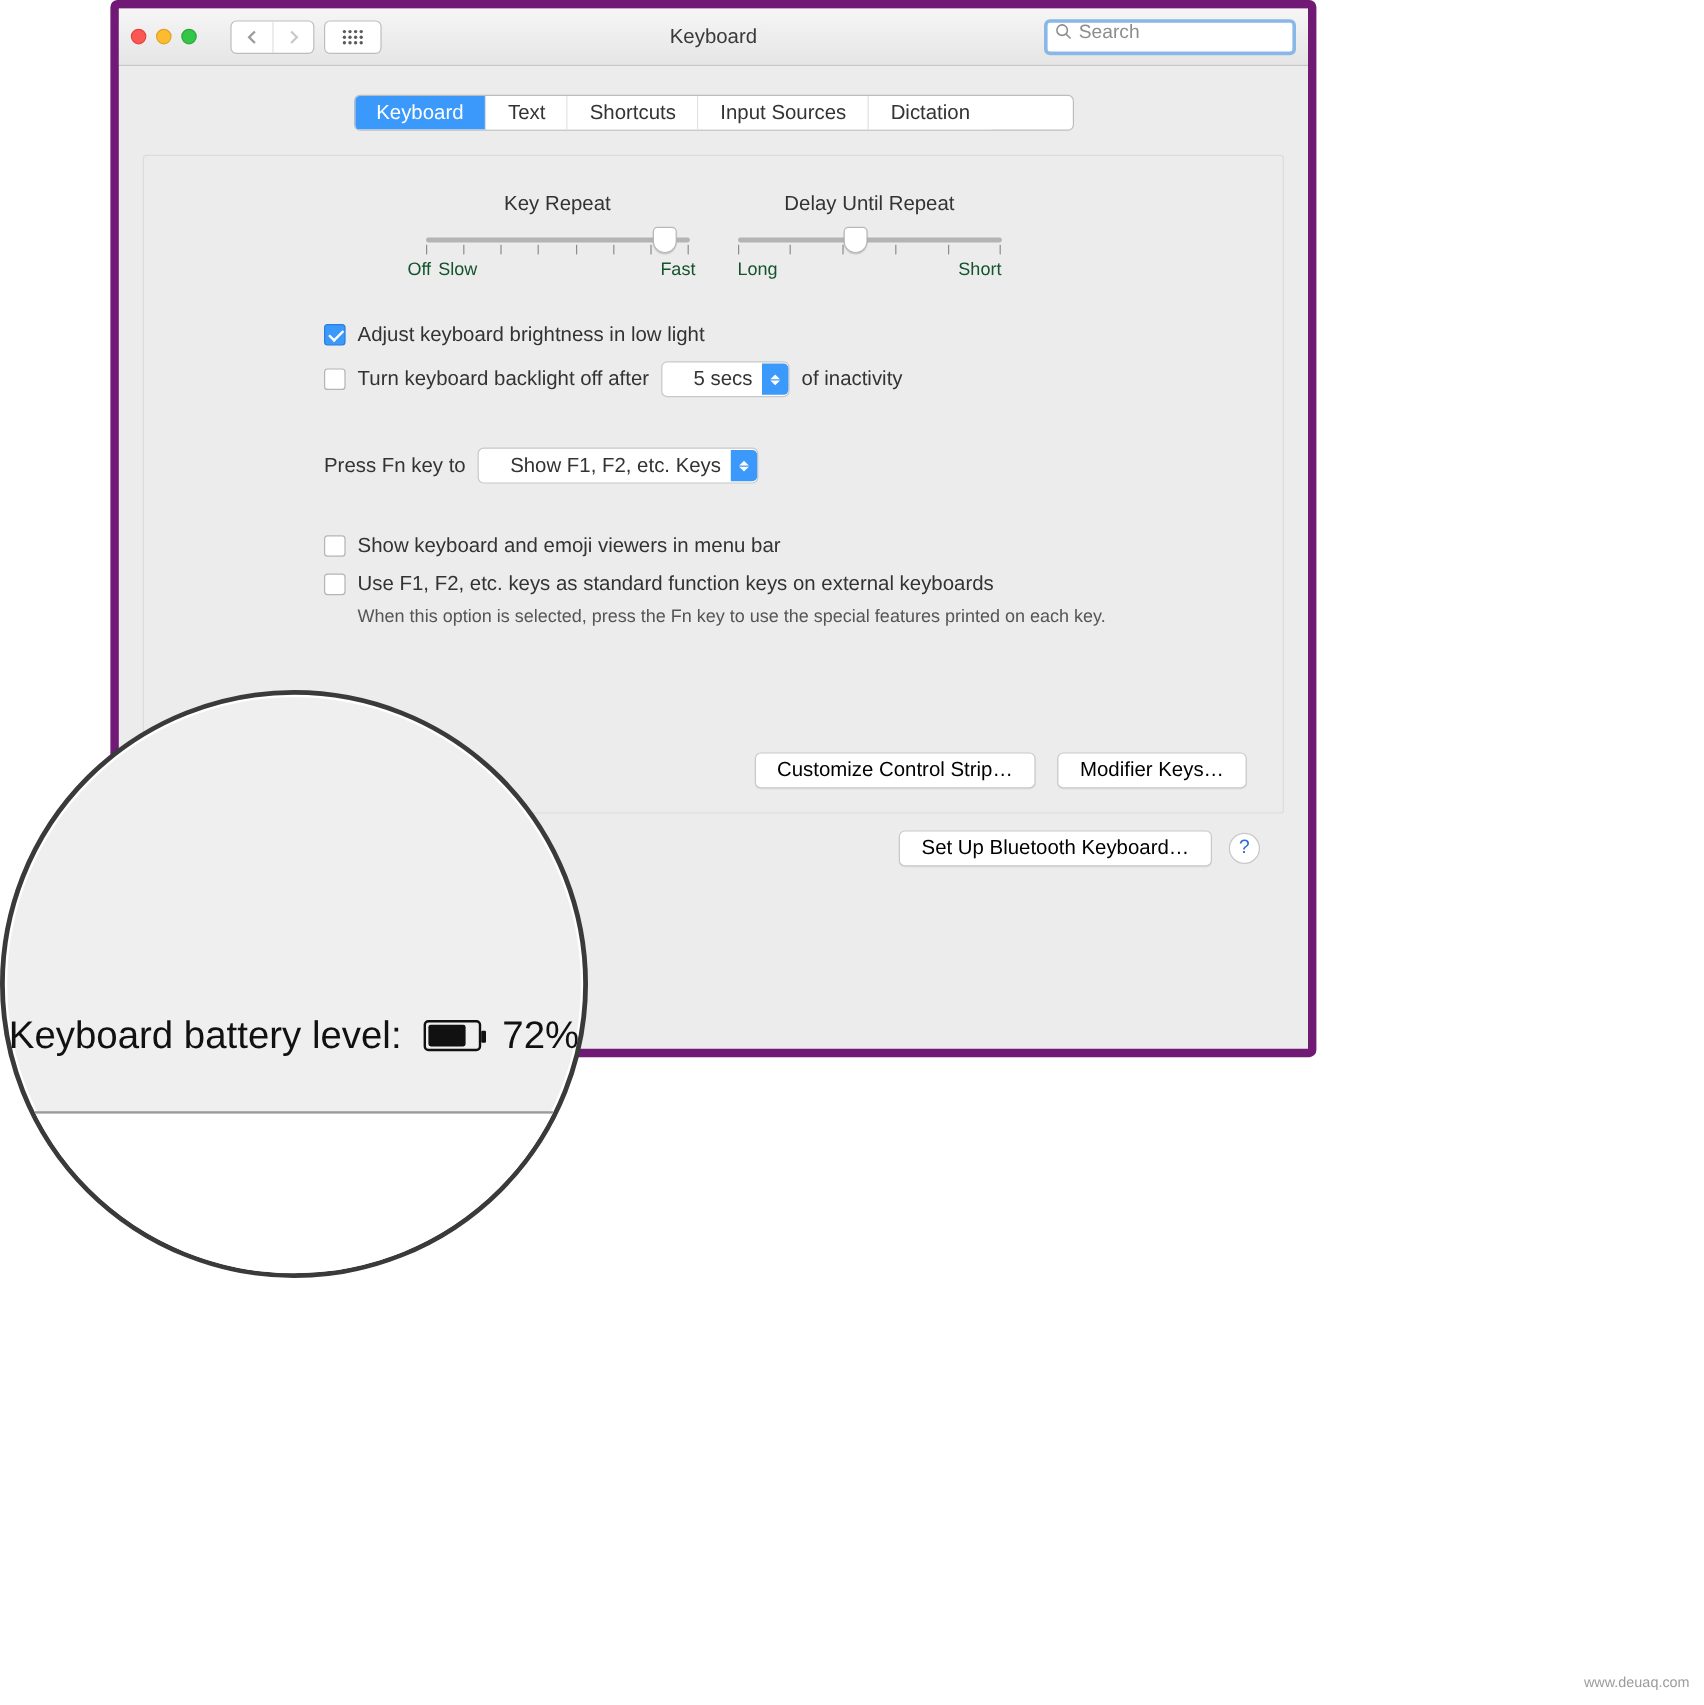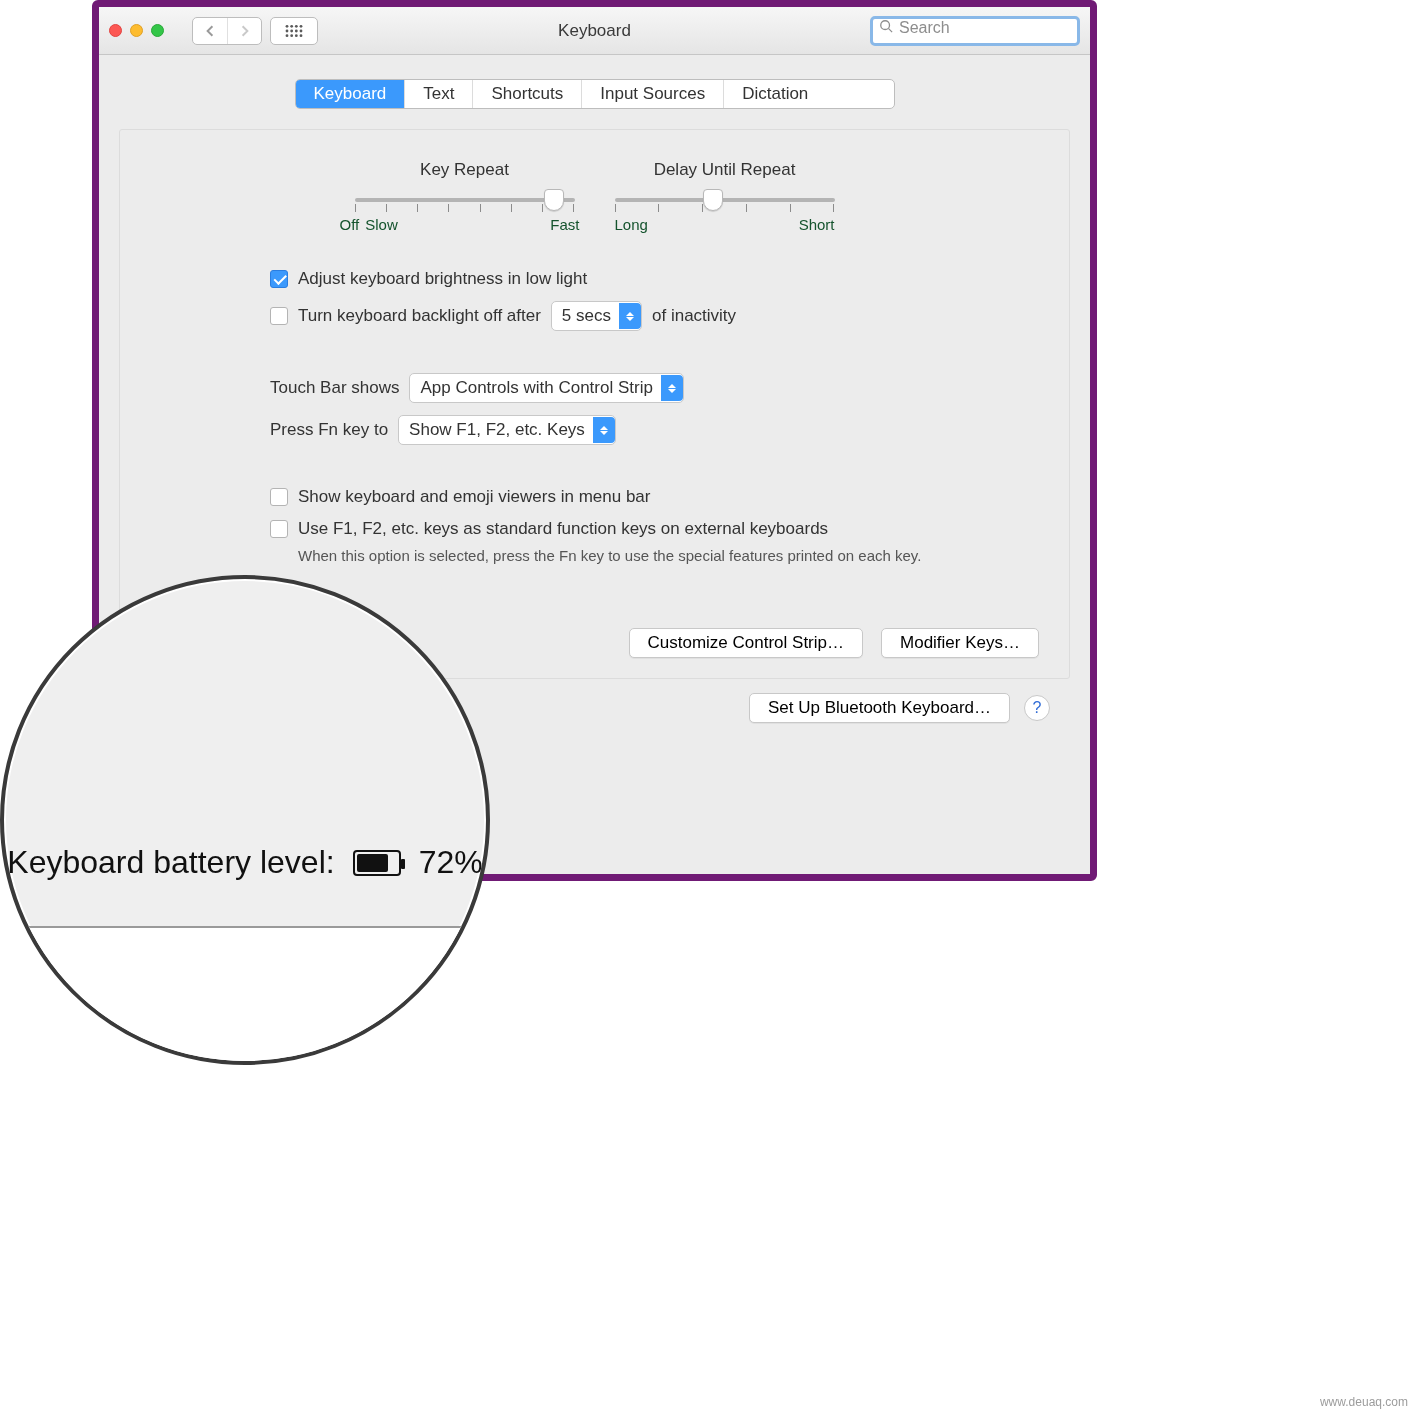--- a/index.html
+++ b/index.html
@@ -56,34 +56,34 @@
   .slider-ends { display:flex; justify-content:space-between; width:220px; margin-top:14px; font-size:15px; color:#14532d;}
   .slider-ends.kr { width:240px; margin-left:-10px;}
   .slider-ends .spaced { display:flex; gap:6px; }
 
   .row { display:flex; align-items:center; gap:10px; margin: 12px 0; font-size:17px; color:#333;}
   .checkbox { width:18px; height:18px; border:1px solid #b4b4b4; border-radius:3px; background:#fff; flex:none;}
   .checkbox.checked { background:#3b99fc; border-color:#2a7de0; display:flex; align-items:center; justify-content:center;}
   .checkbox.checked::after { content:""; width:5px; height:10px; border:solid #fff; border-width:0 2px 2px 0; transform:rotate(45deg) translateY(-1px);}
   .select {
     display:inline-flex; align-items:center; gap:8px; background:#fff; border:1px solid #c8c8c8; border-radius:5px;
-    padding: 1px 0 1px 10px; font-size:17px;
+    padding: 1px 0 1px 26px; font-size:17px;
   }
   .select .caret {
     width:22px; height:26px; background:#3b99fc; border-radius:0 4px 4px 0;
     display:flex; flex-direction:column; align-items:center; justify-content:center; gap:1px;
   }
   .caret::before, .caret::after { content:""; width:0; height:0; border-left:4px solid transparent; border-right:4px solid transparent;}
   .caret::before { border-bottom:4px solid #fff; }
   .caret::after  { border-top:4px solid #fff; }
   .indent { margin-left: 120px;}
   .subtext { font-size:15px; color:#555; margin-left:28px; margin-top:-4px; margin-bottom:8px;}
   .gap-lg { height:18px; }
 
-  .panel-footer { display:flex; justify-content:flex-end; gap:18px; margin-top:64px;}
+  .panel-footer { display:flex; justify-content:flex-end; gap:18px; margin-top:105px;}
   .btn {
     background:#fff; border:1px solid #c8c8c8; border-radius:5px; padding:4px 18px; font-size:17px;
     box-shadow: 0 1px 0 rgba(0,0,0,.05);
   }
   .bottom-bar { display:flex; justify-content:flex-end; align-items:center; gap:14px; padding:14px 20px;}
   .help {
     width:26px; height:26px; border-radius:50%; border:1px solid #c8c8c8; background:#fff;
     display:flex; align-items:center; justify-content:center; color:#2f6bd6; font-size:16px;
   }
 
@@ -222,27 +222,20 @@
           <div class="select">
             <span>5 secs</span>
             <span class="caret"></span>
           </div>
           <span>of inactivity</span>
         </div>
 
         <div class="gap-lg"></div>
 
         <div class="row">
-          <span>Touch Bar shows</span>
-          <div class="select">
-            <span>App Controls with Control Strip</span>
-            <span class="caret"></span>
-          </div>
-        </div>
-        <div class="row">
           <span>Press Fn key to</span>
           <div class="select">
             <span>Show F1, F2, etc. Keys</span>
             <span class="caret"></span>
           </div>
         </div>
 
         <div class="gap-lg"></div>
 
         <div class="row">

